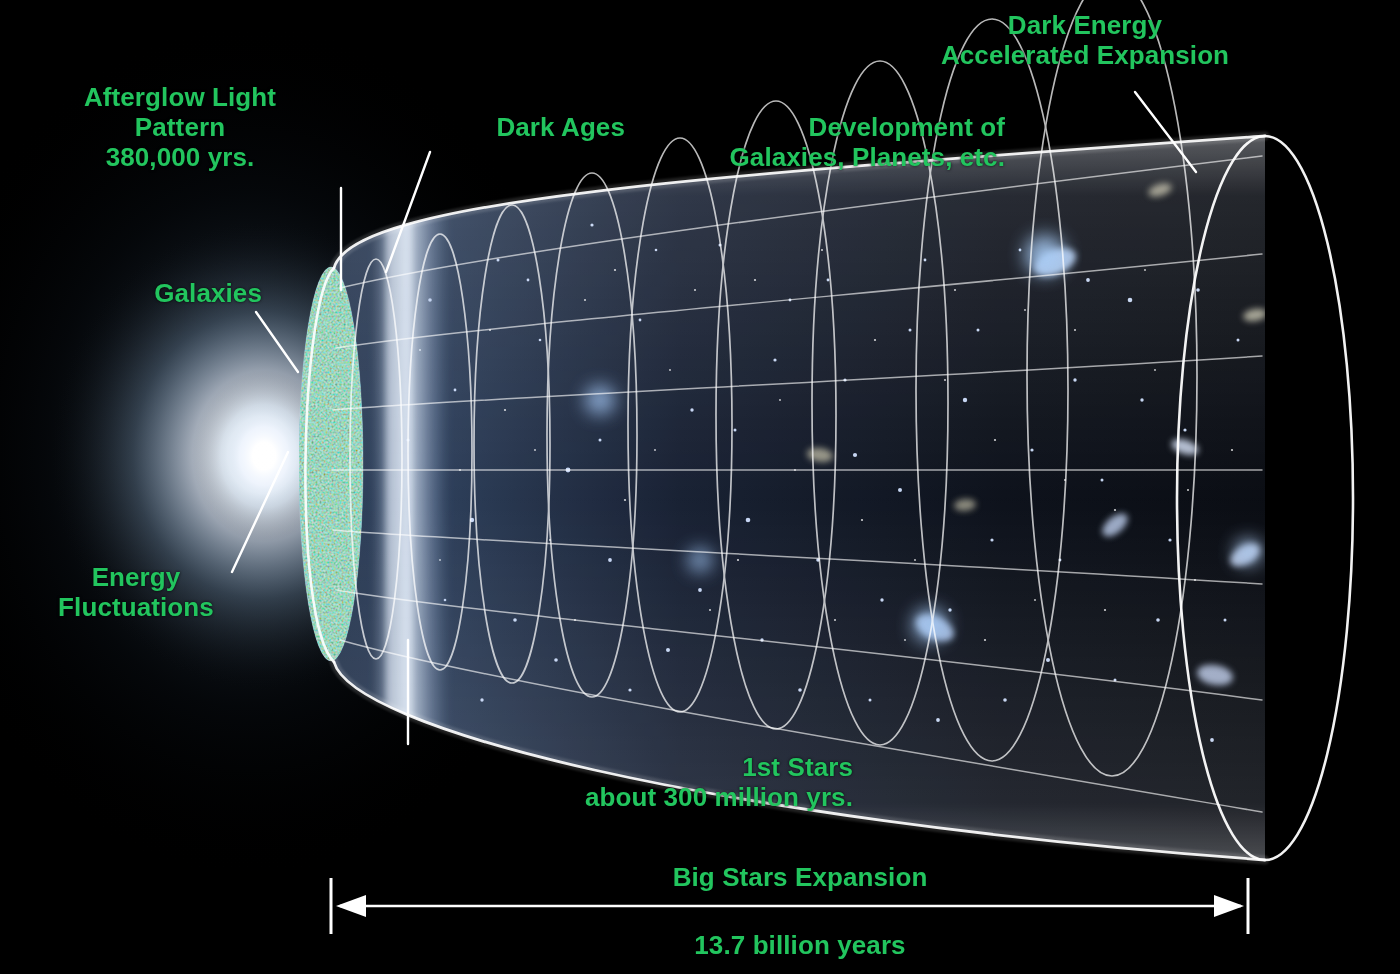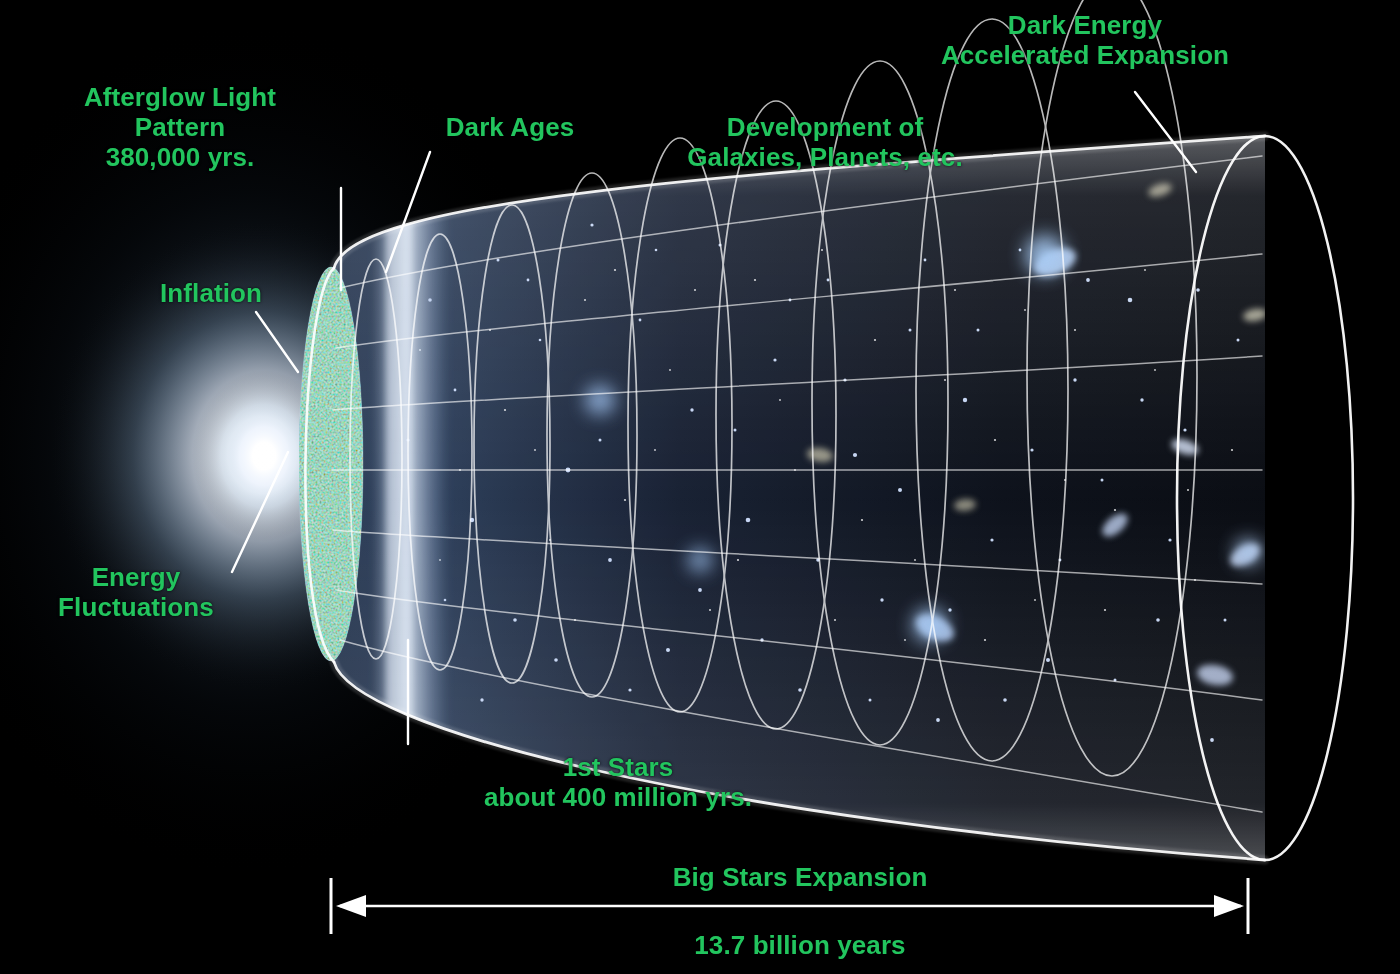--- a/index.html
+++ b/index.html
@@ -4,24 +4,24 @@
 <style>
   html,body{margin:0;padding:0;background:#000;}
   body{width:1400px;height:974px;overflow:hidden;
        font-family:"Liberation Sans",sans-serif;}
   #stage{position:relative;width:1400px;height:974px;background:#000;overflow:hidden;}
   svg#scene{position:absolute;inset:0;width:1400px;height:974px;display:block;}
   .lbl{position:absolute;color:#22c55e;font-weight:bold;font-size:26px;line-height:1.16;
        letter-spacing:.1px;white-space:pre-line;text-shadow:0 0 3px rgba(0,0,0,.85);}
   .lbl.r{text-align:right;}
   .lbl.c{text-align:center;}
-  .lbl.l{text-align:center;}
+  .lbl.l{text-align:right;}
   #l-afterglow{left:0px;  top:82px;  width:360px;text-align:center;}
   #l-darkages{left:395px; top:112px; width:230px;}
-  #l-devgal{ left:645px;  top:112px; width:360px;}
+  #l-devgal{ left:645px;  top:112px; width:360px;text-align:right;}
   #l-darkenergy{left:880px;top:10px;  width:410px;}
   #l-inflation{left:0px;   top:278px; width:262px;}
   #l-quantum{ left:0px;    top:562px; width:272px;}
   #l-firststars{left:383px;top:752px; width:470px;}
   #l-bigbang{ left:470px;  top:862px; width:660px;}
   #l-years{   left:470px;  top:930px; width:660px;}
 </style>
 </head>
 <body>
 
@@ -306,21 +306,21 @@
   </svg>
 
   <div class="lbl r" id="l-afterglow">Afterglow Light
 Pattern
 380,000 yrs.</div>
   <div class="lbl l" id="l-darkages">Dark Ages</div>
   <div class="lbl c" id="l-devgal">Development of
 Galaxies, Planets, etc.</div>
   <div class="lbl c" id="l-darkenergy">Dark Energy
 Accelerated Expansion</div>
-  <div class="lbl r" id="l-inflation">Inflation</div>
+  <div class="lbl r" id="l-inflation">Galaxies</div>
   <div class="lbl c" id="l-quantum">Energy
 Fluctuations</div>
   <div class="lbl l" id="l-firststars">1st Stars
-about 400 million yrs.</div>
+about 300 million yrs.</div>
   <div class="lbl c" id="l-bigbang">Big Stars Expansion</div>
   <div class="lbl c" id="l-years">13.7 billion years</div>
 
 </div>
 
 </body></html>

